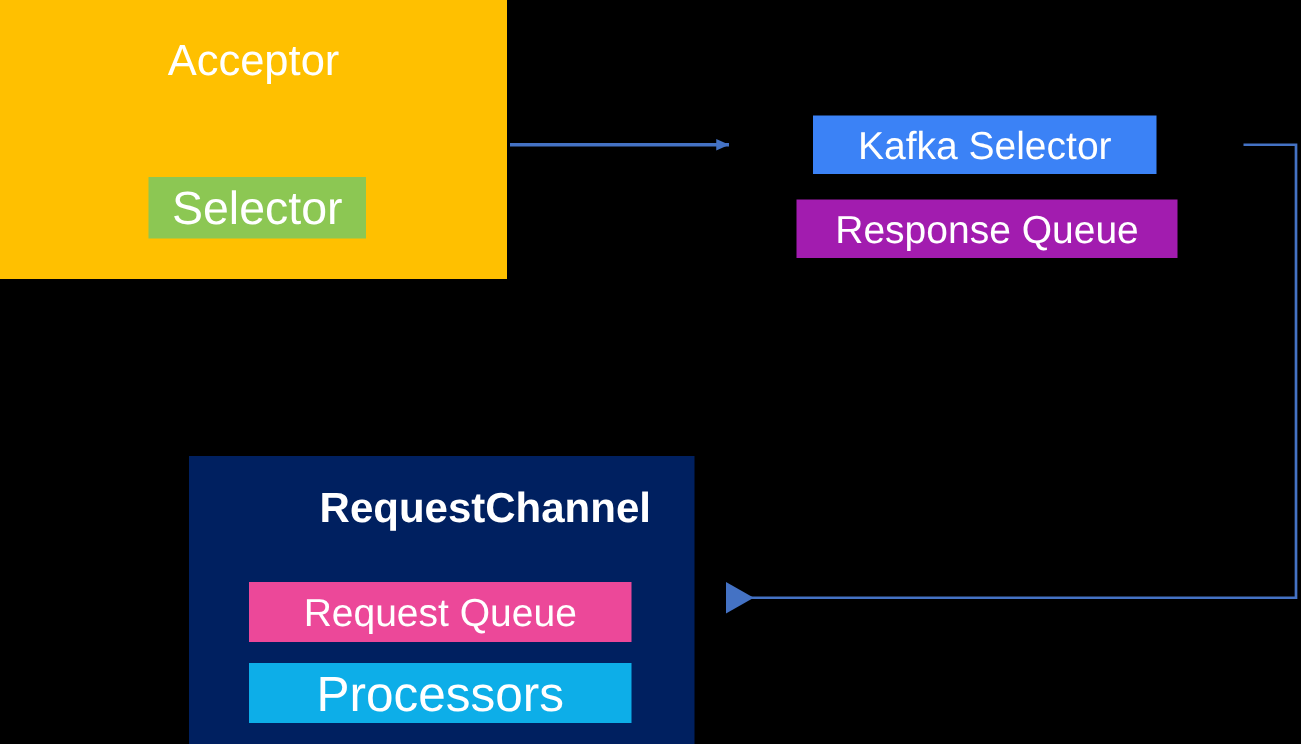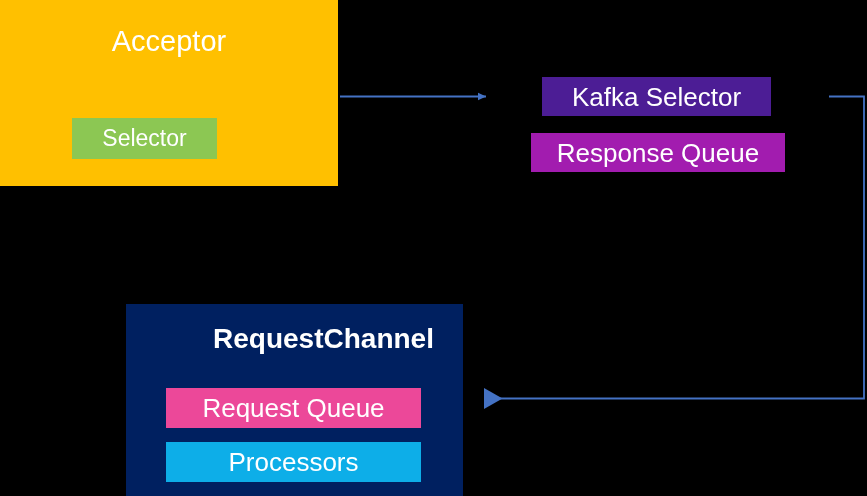--- a/index.html
+++ b/index.html
@@ -54,26 +54,26 @@
     background: #FFC000;
   }
   #acceptor-node .node-title {
     position: absolute;
     left: 0; right: 0;
     top: 27px;
     text-align: center;
     font-size: 29px;
   }
   #acceptor-selector-chip {
-    left: 72px;
+    left: 99px;
     top: 118px;
     width: 145px;
     height: 41px;
     background: #8CC753;
-    font-size: 23px;
+    font-size: 31px;
   }
 
   
   #processor-node {
     left: 490px;
     top: 0px;
     width: 339px;
     height: 188px;
     background: #BDD7EE;
   }
@@ -82,21 +82,21 @@
     left: 0; right: 0;
     top: 21px;
     text-align: center;
     font-size: 28px;
   }
   #kafka-selector-chip {
     left: 542px;
     top: 77px;
     width: 229px;
     height: 39px;
-    background: #4c1d95;
+    background: #3b82f6;
     font-size: 26px;
   }
   #response-queue-chip {
     left: 531px;
     top: 133px;
     width: 254px;
     height: 39px;
     background: #a21caf;
     font-size: 26px;
   }
@@ -116,21 +116,21 @@
     height: 40px;
     background: #ec4899;
     font-size: 26px;
   }
   #processors-chip {
     left: 166px;
     top: 442px;
     width: 255px;
     height: 40px;
     background: #0DAEE8;
-    font-size: 26px;
+    font-size: 33px;
   }
 
   
   #connectors {
     position: absolute;
     left: 0;
     top: 0;
     width: 867px;
     height: 496px;
     pointer-events: none;

